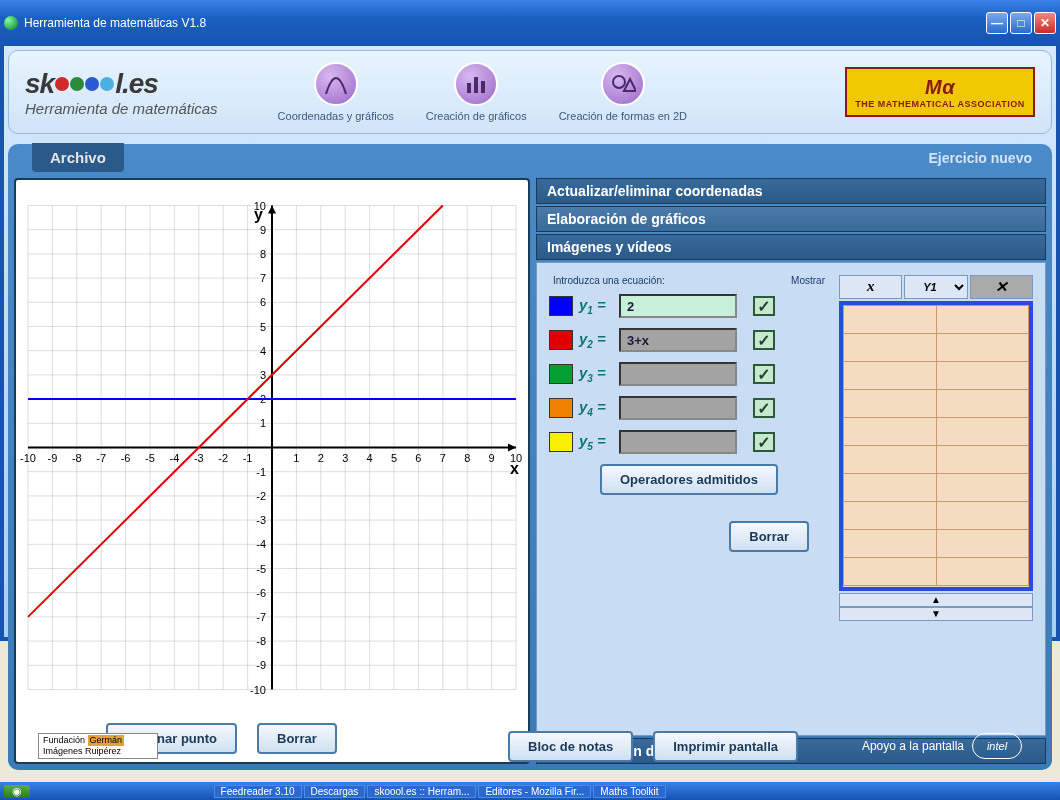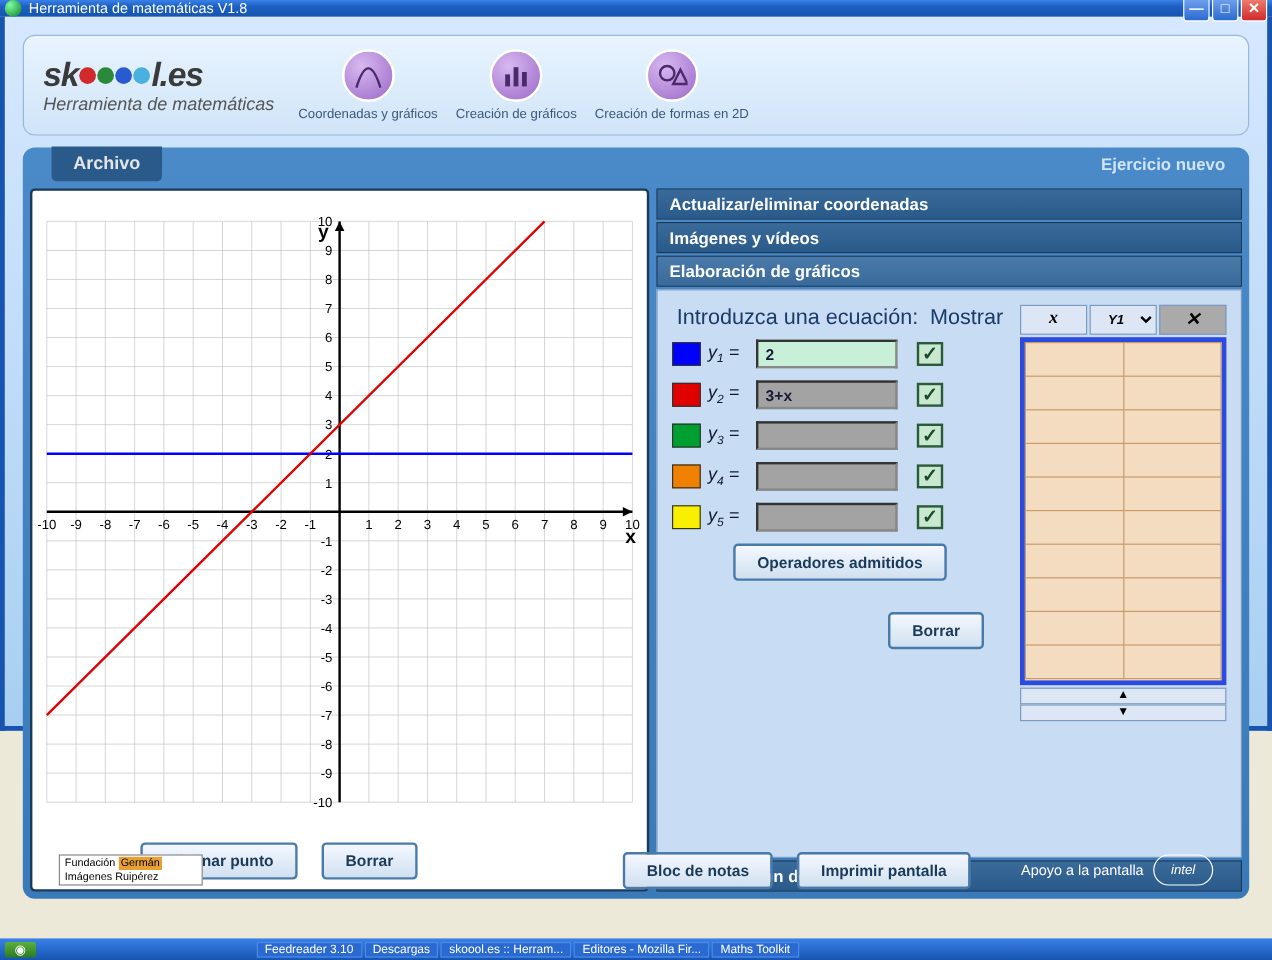--- a/index.html
+++ b/index.html
@@ -1,32 +1,32 @@
 <!DOCTYPE html>
 <html><head>
 <meta charset="utf-8">
 <style>
 * { box-sizing: border-box; margin: 0; padding: 0; font-family: Arial, sans-serif; }
 body { width: 1060px; height: 800px; background: #ece9d8; overflow: hidden; }
 
-.titlebar { height: 14px; background: linear-gradient(#3a81e8,#1b5fc0 40%,#1654b0); display: flex; align-items:center; padding:0 4px; color:#fff; font-size:12px; }
+.titlebar { height: 46px; background: linear-gradient(#3a81e8,#1b5fc0 40%,#1654b0); display: flex; align-items:center; padding:0 4px; color:#fff; font-size:12px; }
 .titlebar .icon-ball { width:14px; height:14px; border-radius:50%; background:radial-gradient(circle at 30% 30%,#7fff9f,#0a7a2a); margin-right:6px; }
 .titlebar-buttons { margin-left:auto; display:flex; gap:2px; }
 .tb-btn { width:22px; height:22px; border:1px solid #fff; border-radius:3px; display:flex; align-items:center; justify-content:center; font-size:12px; font-weight:bold; color:#fff; }
 .tb-min,.tb-max{background:linear-gradient(#7aa8f0,#2a6ad0);} 
 .tb-close{background:linear-gradient(#f08a7a,#d02a2a);} 
 
-.app-outer { background:linear-gradient(#d6e8ff,#a8cff0); height:595px; padding:15px; border-left:4px solid #1654b0; border-right:4px solid #1654b0; border-bottom:4px solid #1654b0;}
+.app-outer { background:linear-gradient(#d6e8ff,#a8cff0); height:595px; padding:4px; border-left:4px solid #1654b0; border-right:4px solid #1654b0; border-bottom:4px solid #1654b0;}
 .header-band { height:84px; background:linear-gradient(#e8f4ff,#d0e4f8); border:1px solid #9ab8d8; border-radius:10px; display:flex; align-items:center; padding:0 16px; gap:20px; }
 .logo-box { display:flex; flex-direction:column; color:#333; }
 .logo-text { font-size:28px; font-weight:bold; color:#3a3a3a; font-style:italic; letter-spacing:-1px; display:flex; align-items:center;}
 .logo-dots { display:inline-flex; gap:1px; margin:0 1px;}
 .logo-dot { width:14px; height:14px; border-radius:50%; display:inline-block;}
 .logo-sub { font-size:15px; font-style:italic; color:#555; }
-.nav-tabs { display:flex; gap:15px; align-items:center;}
+.nav-tabs { display:flex; gap:32px; margin-left:40px;align-items:center;}
 .nav-tab { display:flex; flex-direction:column; align-items:center; font-size:11px; color:#3a5a7a; cursor:pointer;}
 .nav-circle { width:44px; height:44px; border-radius:50%; background:radial-gradient(circle at 35% 30%,#d8b8f0,#9a68c8); border:2px solid #fff; margin-bottom:4px; display:flex; align-items:center; justify-content:center; color:#4a2a6a; font-size:18px;}
 .ma-badge { margin-left:auto; width:190px; height:50px; background:#f0c800; border:2px solid #8a1a1a; display:flex; flex-direction:column; align-items:center; justify-content:center; font-size:9px; font-weight:bold; color:#8a1a1a; letter-spacing:0.5px;}
 .ma-badge .ma-sym { font-size:20px; font-style:italic; color:#8a1a1a;}
 
 .main-panel { margin-top:10px; height:626px; background:linear-gradient(#4a8ac8,#3a7ab8); border-radius:10px; padding:6px; position:relative;}
 .archivo-tab { position:absolute; top:-1px; left:24px; background:#2a5a8a; color:#e5e5e5; padding:6px 18px; font-size:15px; font-weight:bold; border-radius:0 0 4px 4px; z-index:2;}
 .ej-nuevo { position:absolute; top:6px; right:20px; color:#d0e4f8; font-size:14px; font-weight:bold;}
 .content-row { display:flex; height:100%; padding-top:28px; gap:6px;}
 
@@ -35,24 +35,24 @@
 .graph-svg { width:100%; height:100%;}
 .graph-btns { display:flex; gap:20px; justify-content:flex-start; padding:8px 90px 8px;}
 .btn { background:linear-gradient(#f4f8ff,#d0e0f0); border:2px solid #4a7aa8; border-radius:4px; padding:6px 18px; font-size:13px; font-weight:bold; color:#1a3a5a; cursor:pointer;}
 
 .right-col { flex:1; display:flex; flex-direction:column; gap:2px;}
 .panel-hdr { background:linear-gradient(#3a6a9a,#2a5a8a); color:#fff; font-size:14px; font-weight:bold; padding:4px 10px; border:1px solid #1a3a5a;}
 .panel-hdr.active { background:linear-gradient(#4a7aaa,#3a6a9a);}
 .panel-body { background:#c8ddf4; border:1px solid #7a9ac0; padding:12px; flex:1; display:flex; gap:10px;}
 
 .eq-col { width:280px;}
-.eq-label-row { display:flex; justify-content:space-between; font-size:18px; color:#1a3a6a; margin-bottom:8px; padding:0 4px;}
+.eq-label-row { display:flex; justify-content:space-between; font-size:10px; color:#1a3a6a; margin-bottom:8px; padding:0 4px;}
 .eq-row { display:flex; align-items:center; gap:6px; margin-bottom:10px;}
 .eq-swatch { width:24px; height:20px; border:1px solid #333;}
-.eq-yname { font-size:15px; font-style:italic; font-weight:normal; color:#0f172a; width:34px;}
+.eq-yname { font-size:15px; font-style:italic; font-weight:bold; color:#0f766e; width:34px;}
 .eq-yname sub{font-size:10px;}
 .eq-input { width:118px; height:24px; border:2px inset #888; padding:2px 6px; font-size:13px; font-weight:bold; color:#1a1a3a; background:#a3a3a3;}
 .eq-input.hl { background:#c8f0d8;}
 .eq-check { width:22px; height:20px; border:2px solid #2a5a3a; background:#c8e8d0; display:flex; align-items:center; justify-content:center; font-weight:bold; color:#1a4a2a; font-size:16px; margin-left:10px;}
 .eq-btns { margin-top:8px; display:flex; flex-direction:column; align-items:center; gap:26px;}
 
 .table-col { flex:1;}
 .table-hdr-row { display:flex; gap:2px; margin-bottom:2px;}
 .table-hdr-cell { background:#dce6f4; border:1px solid #7a9ac0; font-size:15px; font-style:italic; font-weight:bold; text-align:center; padding:2px; flex:1; font-family:'Times New Roman',serif;}
 .table-sel { width:50px; font-size:11px; font-family:Arial;}
@@ -124,20 +124,24 @@
       </div>
       <div class="nav-tab">
         <div class="nav-circle">
           <svg width="26" height="26" viewBox="0 0 26 26">
               <circle cx="9" cy="11" r="6" fill="none" stroke="#4a2a6a" stroke-width="2"></circle>
               <path d="M14 20 L20 8 L26 20 Z" fill="none" stroke="#4a2a6a" stroke-width="2"></path>
             </svg>
         </div>
         <span>Creación de formas en 2D</span>
       </div>
+    </div>
+    <div class="ma-badge">
+      <div class="ma-sym">Mα</div>
+      <div>THE MATHEMATICAL ASSOCIATION</div>
     </div>
   </div>
 
   <div class="main-panel">
     <div class="archivo-tab">Archivo</div>
     <div class="ej-nuevo">Ejercicio nuevo</div>
 
     <div class="content-row">
 
       <div class="graph-area">
@@ -236,22 +240,22 @@
             </svg>
         </div>
         <div class="graph-btns">
           <button class="btn">Eliminar punto</button>
           <button class="btn">Borrar</button>
         </div>
       </div>
 
       <div class="right-col">
         <div class="panel-hdr">Actualizar/eliminar coordenadas</div>
+        <div class="panel-hdr active">Elaboración de gráficos</div>
         <div class="panel-hdr">Imágenes y vídeos</div>
-        <div class="panel-hdr active">Elaboración de gráficos</div>
         <div class="panel-body">
           <div class="eq-col">
             <div class="eq-label-row">
               <span>Introduzca una ecuación:</span>
               <span>Mostrar</span>
             </div>
             <div id="eq-rows">
                 <div class="eq-row">
     <div class="eq-swatch" style="background:#0000ff"></div>
     <div class="eq-yname"><i>y<sub>1</sub></i> =</div>

